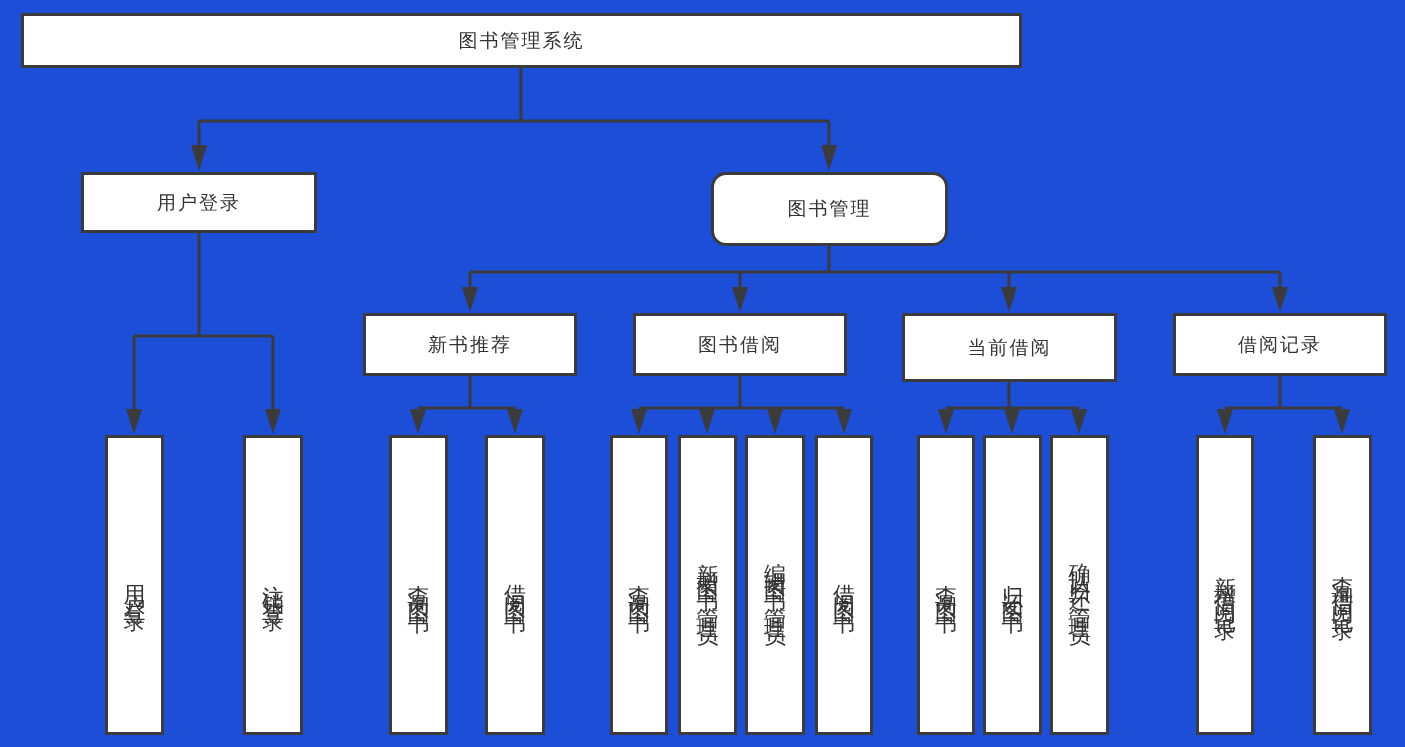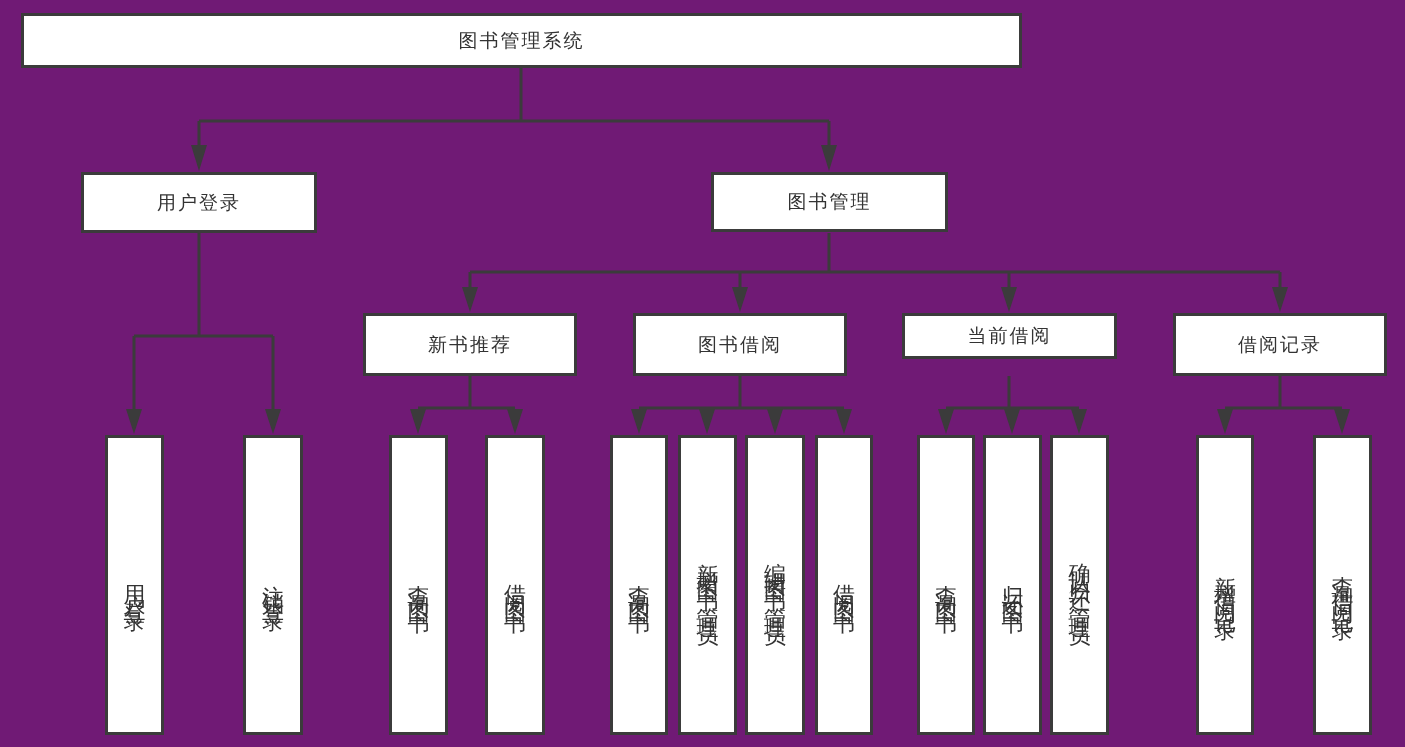--- a/index.html
+++ b/index.html
@@ -5,21 +5,21 @@
   html, body {
     margin: 0;
     padding: 0;
     background: #ffffff;
     font-family: "Liberation Sans", sans-serif;
   }
   .stage {
     position: relative;
     width: 1405px;
     height: 747px;
-    background: #701a75;
+    background: #1d4ed8;
     overflow: hidden;
   }
   .wires {
     position: absolute;
     left: 0;
     top: 0;
     z-index: 1;
   }
   .box {
     position: absolute;
@@ -110,25 +110,25 @@
       <polygon points="1071,409 1087,409 1079,434"></polygon>
 
       <polygon points="1217,409 1233,409 1225,434"></polygon>
       <polygon points="1334,409 1350,409 1342,434"></polygon>
     </g>
   </svg>
 
   <div class="box hnode root-node">图书管理系统</div>
 
   <div class="box hnode" style="left:81px; top:172px; width:236px; height:61px;">用户登录</div>
-  <div class="box hnode" style="left:711px; top:172px; width:237px; height:60px;">图书管理</div>
+  <div class="box hnode" style="left:711px; top:172px; width:237px; height:74px;border-radius:15px;">图书管理</div>
 
   <div class="box hnode" style="left:363px; top:313px; width:214px; height:63px;">新书推荐</div>
   <div class="box hnode" style="left:633px; top:313px; width:214px; height:63px;">图书借阅</div>
-  <div class="box hnode" style="left:902px; top:313px; width:215px; height:46px;">当前借阅</div>
+  <div class="box hnode" style="left:902px; top:313px; width:215px; height:69px;">当前借阅</div>
   <div class="box hnode" style="left:1173px; top:313px; width:214px; height:63px;">借阅记录</div>
 
   <div class="box leaf" style="left:105px; width:59px;">
     <span class="vtext">用户登录</span>
   </div>
   <div class="box leaf" style="left:243px; width:60px;">
     <span class="vtext">注销登录</span>
   </div>
 
   <div class="box leaf" style="left:389px; width:59px;">

